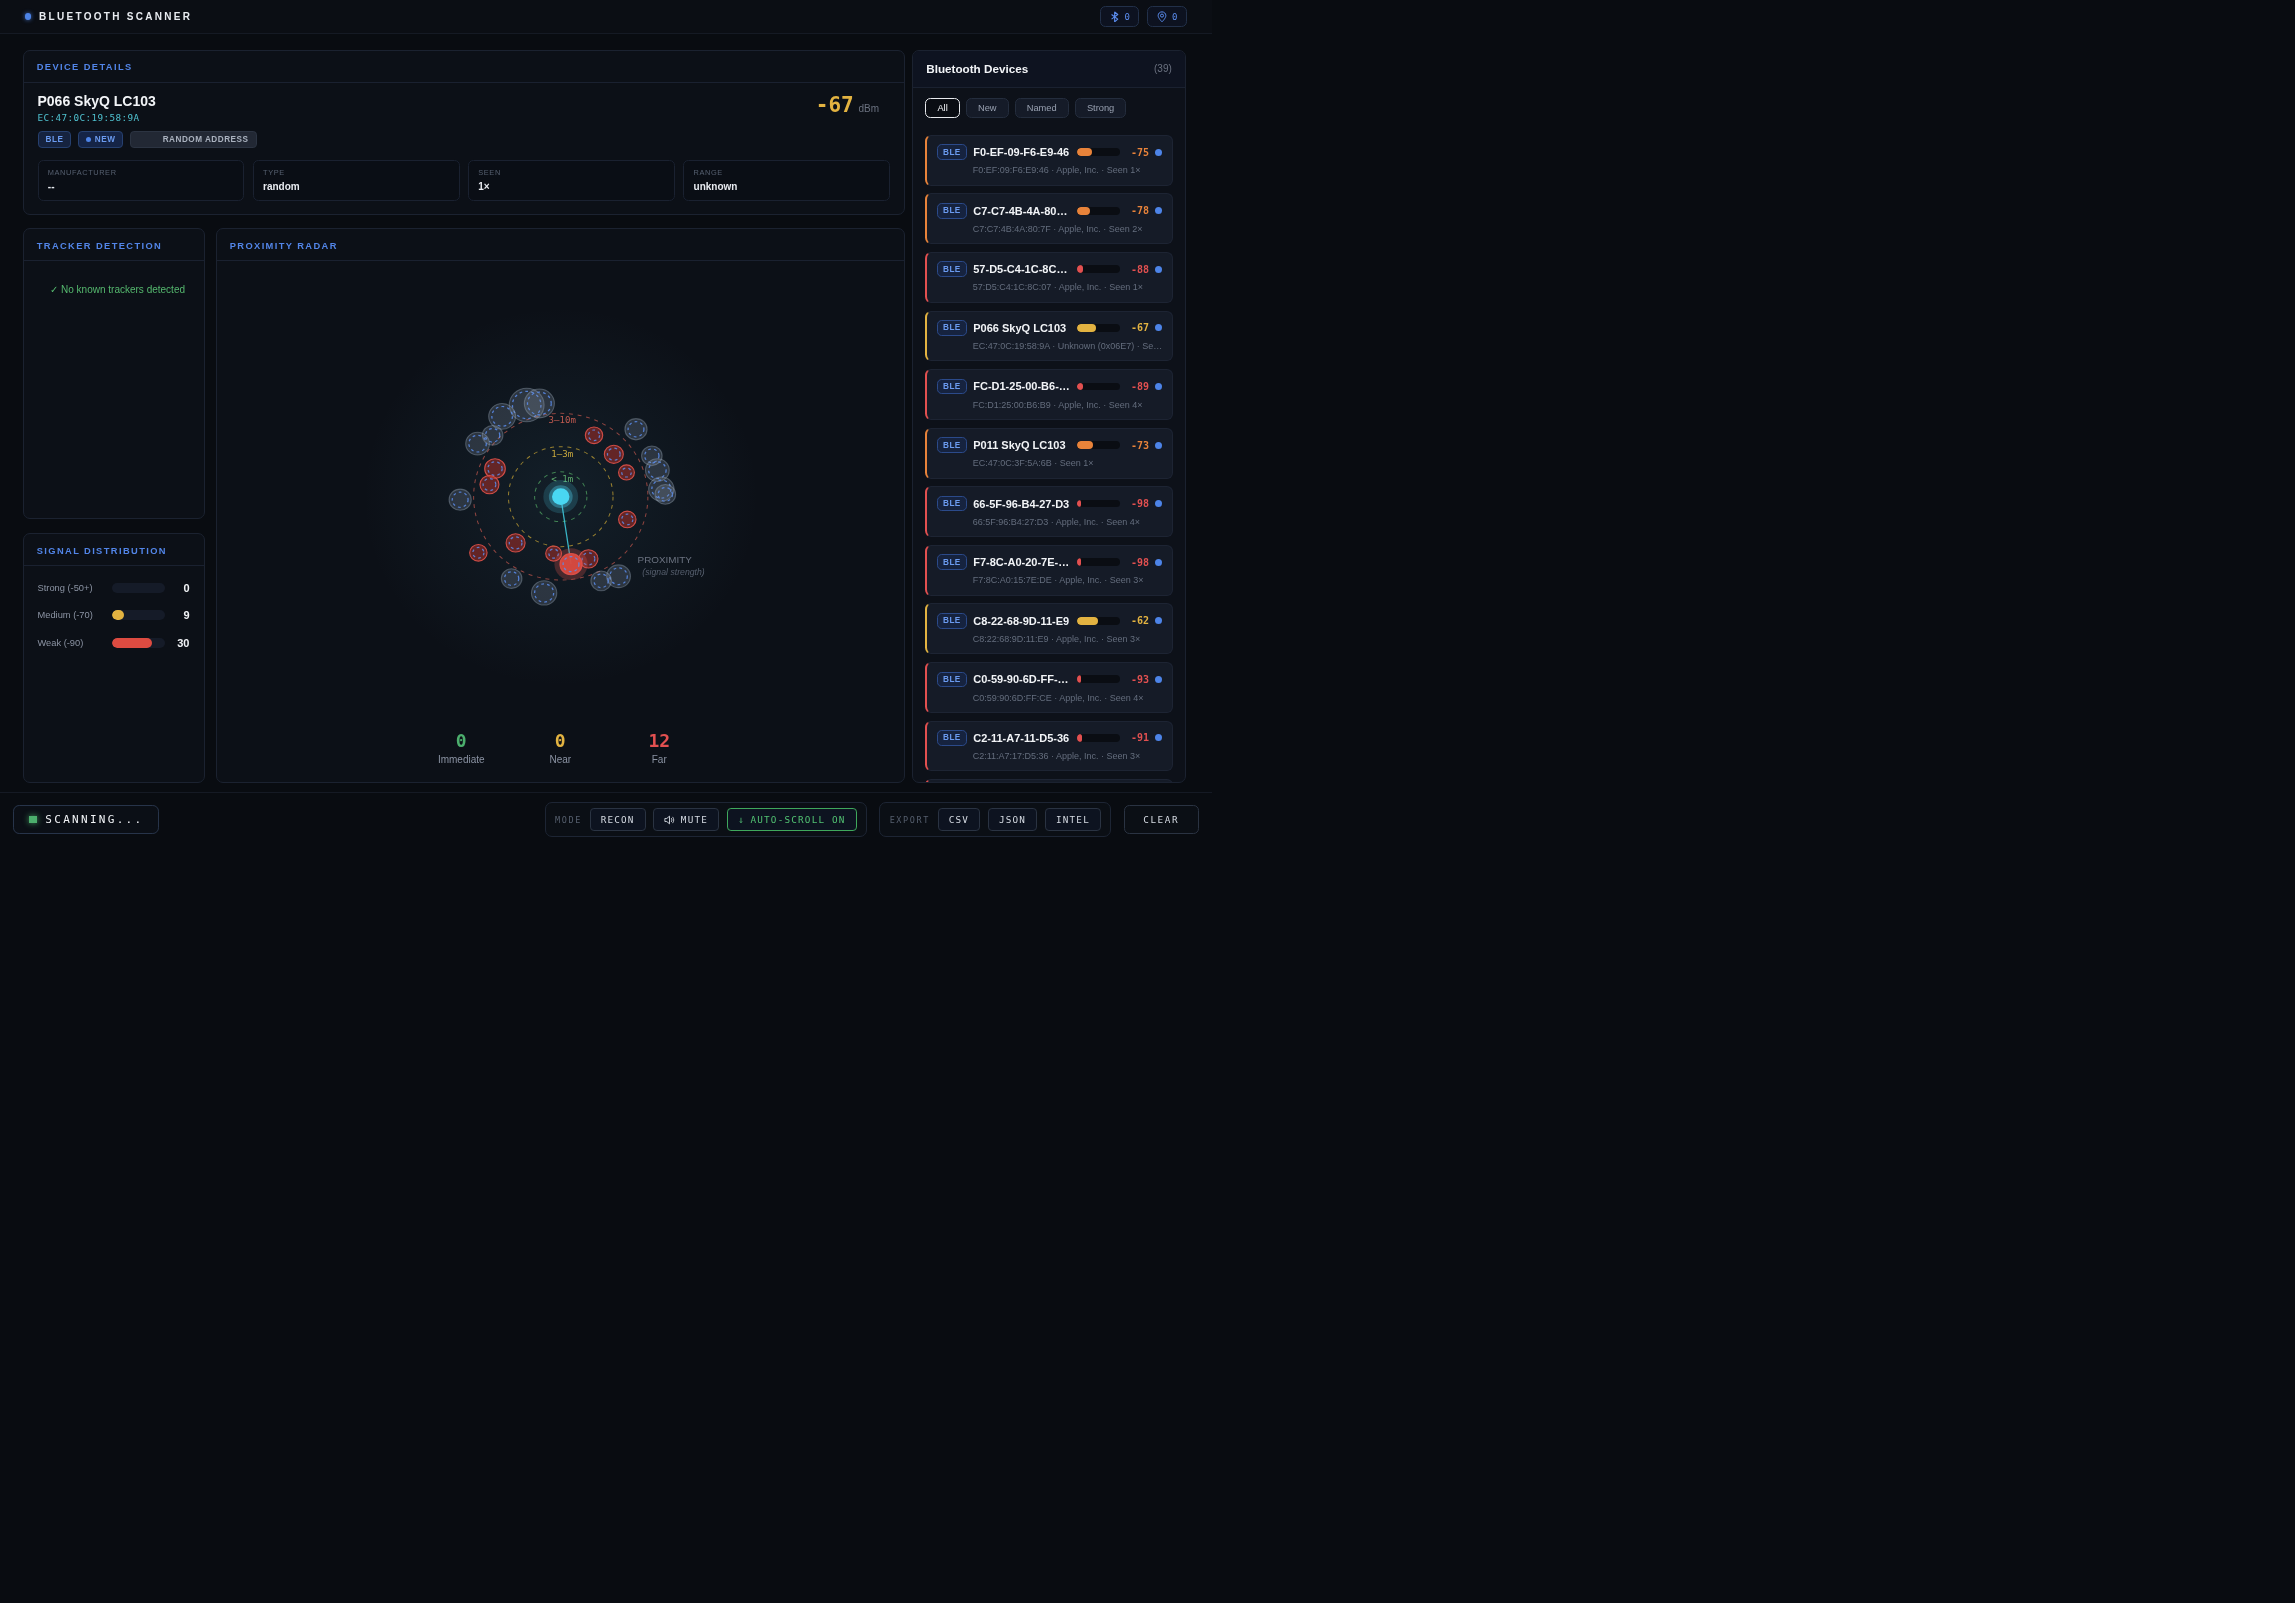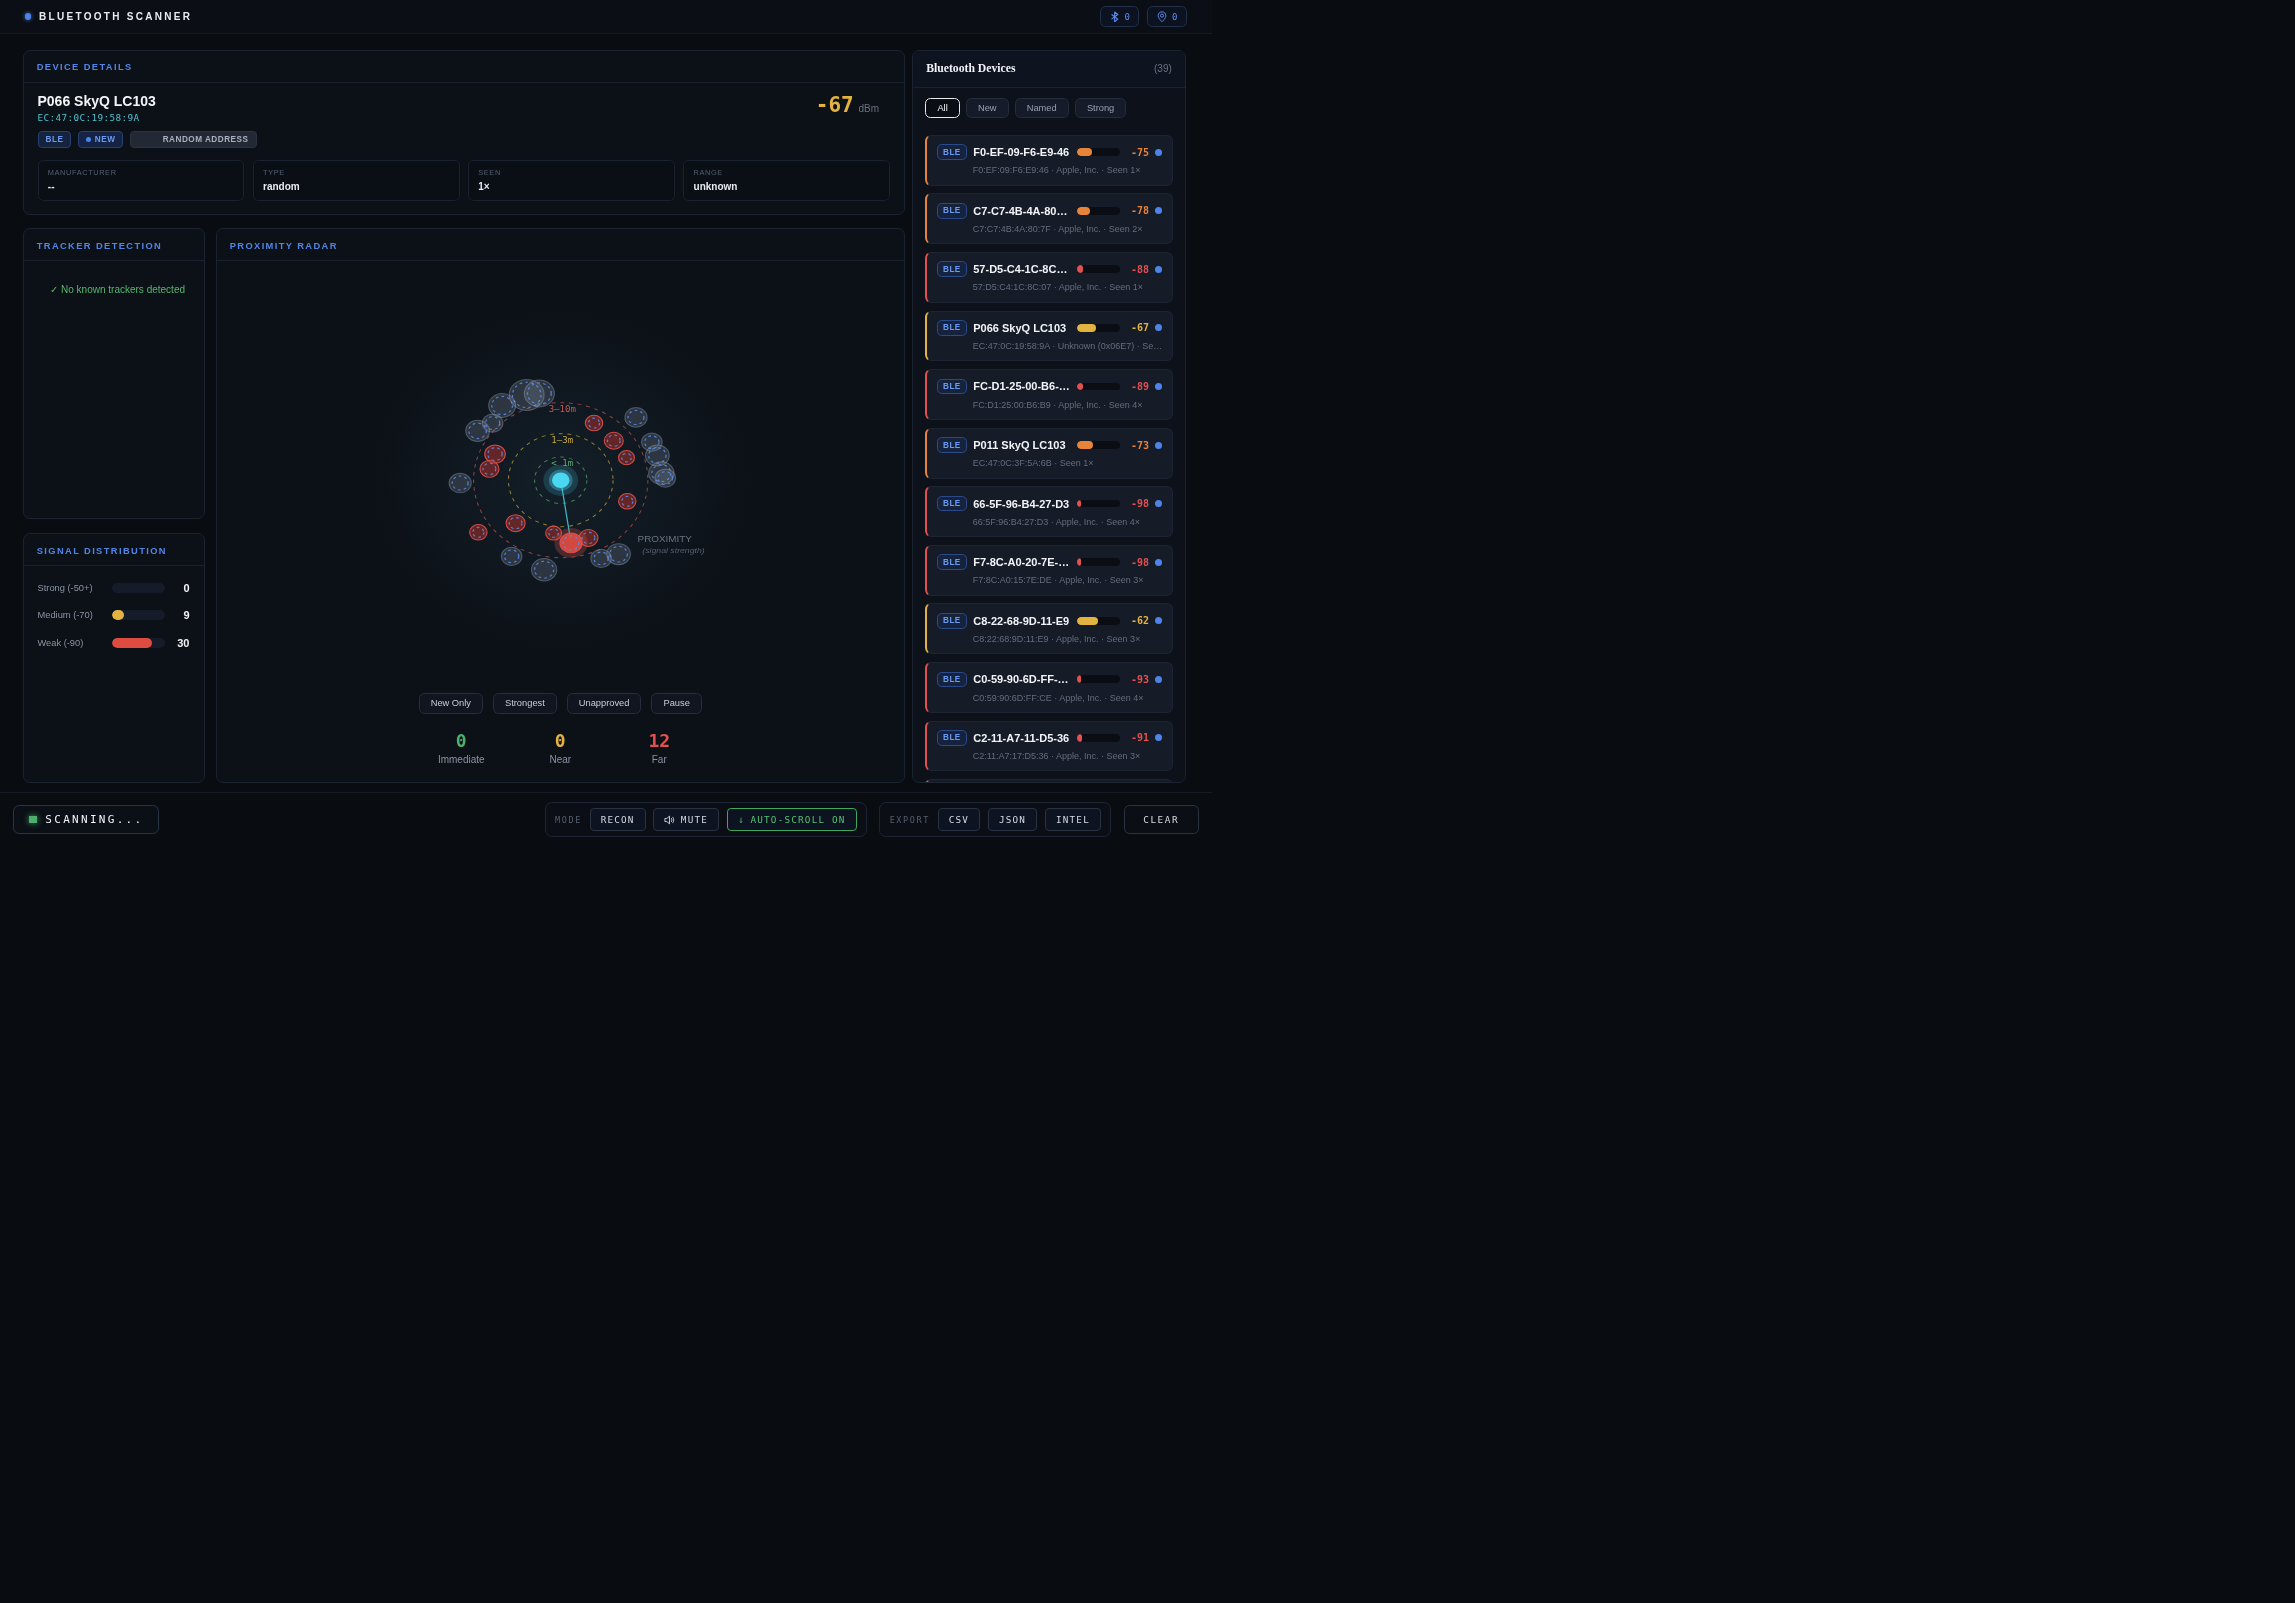--- a/index.html
+++ b/index.html
@@ -69,21 +69,21 @@
   .radar-stats { display:flex; justify-content:center; gap:45px; padding:7.8px 0 17px; }
   .stat { text-align:center; min-width:54px; }
   .stat .num { font-size:18px; font-weight:bold; }
   .stat .lab { font-size:10px; color:#8b93a3; margin-top:3.1px; }
 
   
   .sidebar { width:274px; display:flex; flex-direction:column; background:#0d1119;
     border:0.8px solid #1b2230; border-radius:7px; overflow:hidden; }
   .sb-head { display:flex; align-items:center; padding:11.7px 13.2px; border-bottom:0.8px solid #1a2130;
     background:#0e1320; }
-  .sb-title { font-size:11.7px; font-weight:bold; color:#f2f4f7;font-family:Liberation Serif, serif; }
+  .sb-title { font-size:11.7px; font-weight:bold; color:#f2f4f7; }
   .sb-count { margin-left:auto; font-size:10px; color:#6b7280; }
   .sb-filters { display:flex; gap:6.2px; padding:10px 12.4px 4.7px; }
   .sb-tab { font-size:9.3px; padding:3.9px 11px; border-radius:5.4px; cursor:pointer;
     background:#151b28; border:0.8px solid #242d3d; color:#98a0b0; }
   .sb-tab.active { background:#0a0d13; border:1.2px solid #e8eaee; color:#f2f4f7; }
   .dev-list { flex:1; overflow:hidden; padding:4.7px 12.4px 11px; }
   .dev-item { background:#151b27; border:0.8px solid #1d2433; border-radius:6.2px;
     margin-top:7.8px; padding:8.5px 9.3px 9.3px; border-left-width:2.3px; cursor:pointer; }
   .dev-top { display:flex; align-items:center; gap:6.2px; }
   .ble-badge { font-size:8.2px; font-weight:bold; letter-spacing:0.4px; color:#6b9bf0;
@@ -356,26 +356,20 @@
                 <circle cx="447" cy="400" r="14" fill="rgba(218,74,64,0.95)" stroke="rgba(224,82,74,0.9)" stroke-width="1.4"></circle>
                 <circle cx="447" cy="400" r="10" fill="none" stroke="#5b8def" stroke-width="1.6" stroke-dasharray="3.5 4" opacity="0.85"></circle>
               </g>
               <circle cx="434" cy="311" r="22" fill="rgba(80,210,240,0.18)"></circle>
               <circle cx="434" cy="311" r="15" fill="rgba(80,210,240,0.35)"></circle>
               <circle cx="434" cy="311" r="11" fill="#49d7f2"></circle>
               <text x="531" y="399" fill="#6b7280" font-size="12.5" font-family="Liberation Sans, sans-serif">PROXIMITY</text>
               <text x="537" y="414" fill="#565f6e" font-size="11" font-style="italic" font-family="Liberation Sans, sans-serif">(signal strength)</text>
             </svg>
           </div>
-        <div class="radar-filters">
-            <button class="chip-btn">New Only</button>
-            <button class="chip-btn">Strongest</button>
-            <button class="chip-btn">Unapproved</button>
-            <button class="chip-btn">Pause</button>
-          </div>
         <div class="radar-stats">
             <div class="stat">
               <div class="num mono" style="color: rgb(76, 175, 109);">0</div>
               <div class="lab">Immediate</div>
             </div>
             <div class="stat">
               <div class="num mono" style="color: rgb(227, 179, 65);">0</div>
               <div class="lab">Near</div>
             </div>
             <div class="stat">

